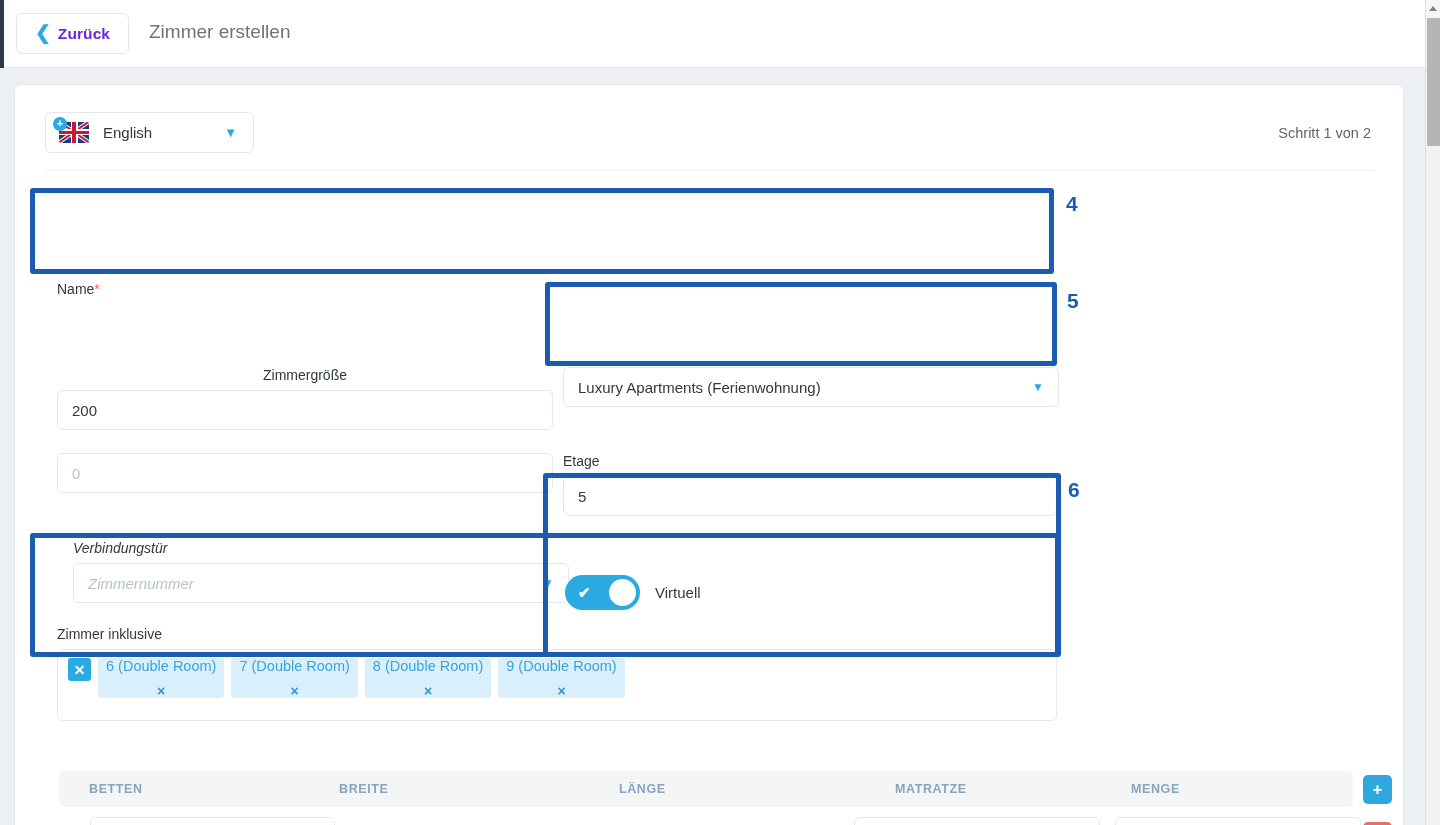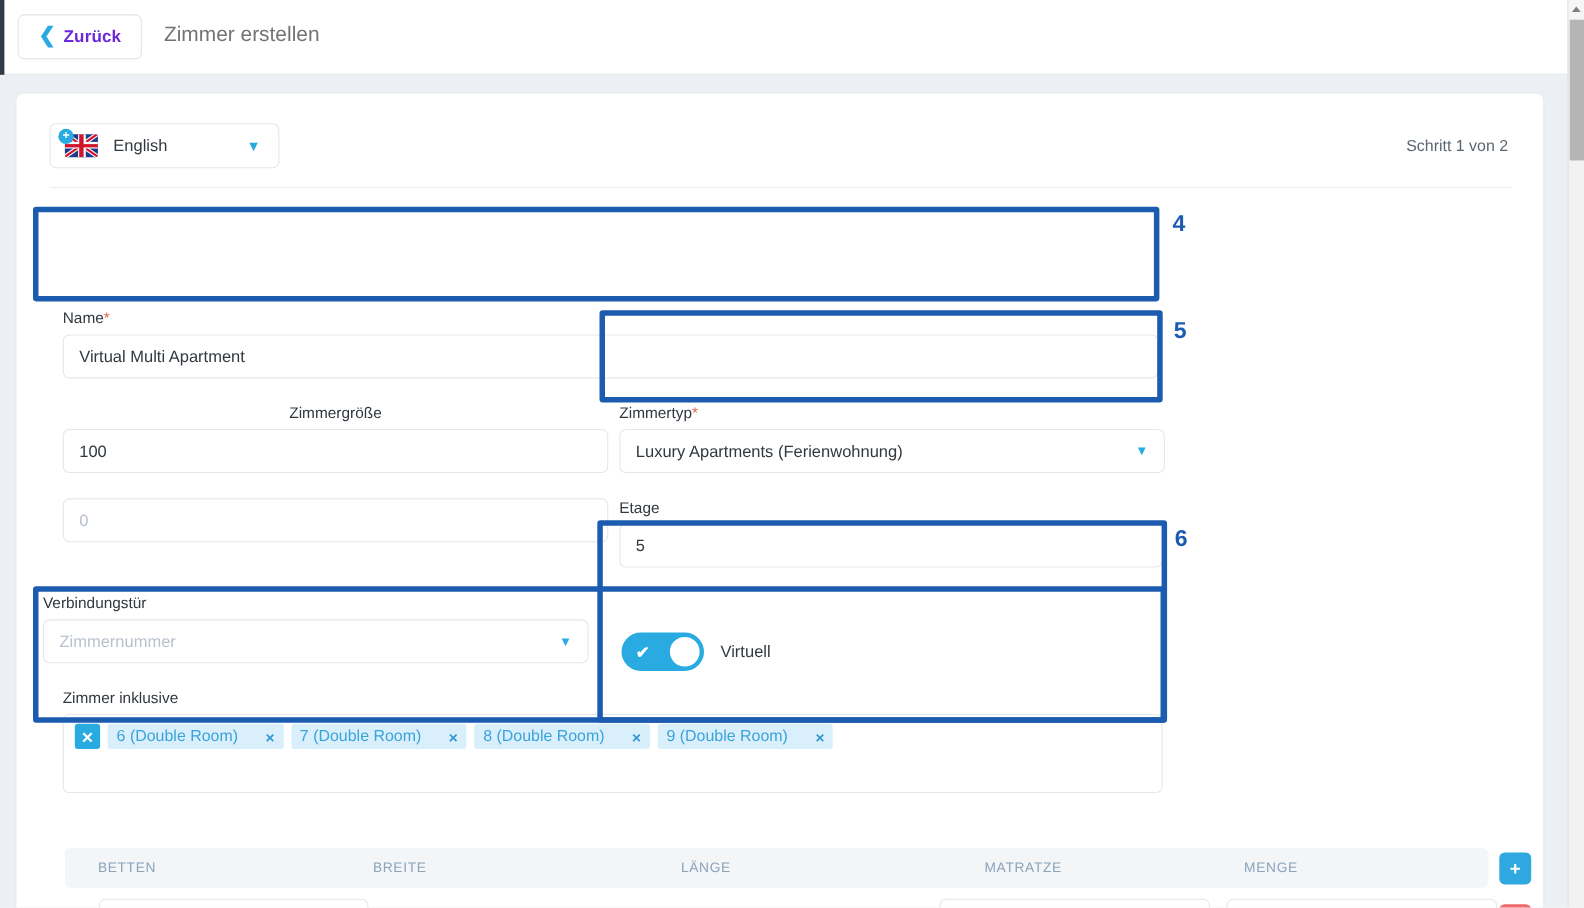--- a/index.html
+++ b/index.html
@@ -142,21 +142,21 @@
     position: absolute; right: 14px; top: 50%; transform: translateY(-50%);
     color: #29abe2; font-size: 12px;
   }
 
   .field { position: absolute; }
   #f-name  { left: 42px; top: 196px; width: 996px; }
   #f-size  { left: 42px; top: 282px; width: 496px; text-align: center; }
   #f-type  { left: 548px; top: 282px; width: 496px; }
   #f-guests{ left: 42px; top: 368px; width: 496px; }
   #f-floor { left: 548px; top: 368px; width: 494px; }
-  #f-door  { left: 24px; top: 455px; width: 496px; }
+  #f-door  { left: 58px; top: 455px; width: 496px; font-style: italic; }
   #f-incl  { left: 42px; top: 541px; width: 1000px; }
 
   
   .annot-box {
     position: absolute; border: 5px solid #1c5cb0; border-radius: 3px;
     pointer-events: none;
   }
   #ab4 { left: 30px;  top: 188px; width: 1024px; height: 86px; }
   #ab5 { left: 545px; top: 282px; width: 512px; height: 84px; }
   #ab6 { left: 543px; top: 473px; width: 518px; height: 184px; }
@@ -195,35 +195,35 @@
     padding: 8px 10px;
     display: flex; flex-wrap: wrap; align-content: flex-start; gap: 7px;
   }
   .chip-clear {
     width: 23px; height: 23px; background: #29abe2; border-radius: 3px;
     color: #fff; font-size: 14px; font-weight: 700;
     display: flex; align-items: center; justify-content: center;
     cursor: pointer;
   }
   .chip {
-    height: 23px; background: #d9effb; border-radius: 3px;
+    height: 40px; background: #d9effb; border-radius: 3px;
     padding: 0 8px;
-    display: flex; align-items: center; gap: 25px;
-    font-size: 14.5px; color: #3ba3da; cursor: pointer;
+    display: flex; align-items: center; gap: 9px;
+    font-size: 14.5px; color: #3ba3da; cursor: pointer; flex-direction: column;
   }
   .chip .x { font-size: 14px; font-weight: 700; color: #2f97d4; }
 
   
   .beds-head {
     position: absolute; left: 44px; top: 686px; width: 1294px; height: 36px;
     background: #f3f5f7; border-radius: 5px;
     display: flex; align-items: center;
   }
   .beds-head div {
-    font-size: 12.5px; color: #8aa4bd; font-weight: 400; letter-spacing: 0.6px;
+    font-size: 12.5px; color: #8aa4bd; font-weight: 700; letter-spacing: 0.6px;
   }
   .bh-1 { margin-left: 30px; width: 250px; }
   .bh-2 { width: 280px; }
   .bh-3 { width: 228px; }
   .bh-4 { width: 284px; padding-left: 48px; }
   .bh-5 { width: 200px; }
 
   .sq-btn {
     position: absolute; width: 29px; height: 29px; border-radius: 5px;
     color: #fff; font-size: 17px; font-weight: 700;
@@ -293,32 +293,28 @@
     <span class="lang-chev">▼</span>
   </div>
 
   <div class="step-label">Schritt 1 von 2</div>
   <div class="divider"></div>
 
   <div class="field" id="f-name">
     <label class="fld-label">
       <b>Name</b><span class="req">*</span>
     </label>
-    <div class="inp">Virtual Multi Apartment</div>
   </div>
 
   <div class="field" id="f-size">
     <label class="fld-label">Zimmergröße</label>
-    <div class="inp">100</div>
+    <div class="inp">200</div>
   </div>
 
   <div class="field" id="f-type">
-    <label class="fld-label">
-      <b>Zimmertyp</b><span class="req">*</span>
-    </label>
     <div class="inp sel">
       <span>Luxury Apartments (Ferienwohnung)</span>
       <span class="chev">▼</span>
     </div>
   </div>
 
   <div class="field" id="f-guests">
     <div class="inp ph">0</div>
   </div>
 

